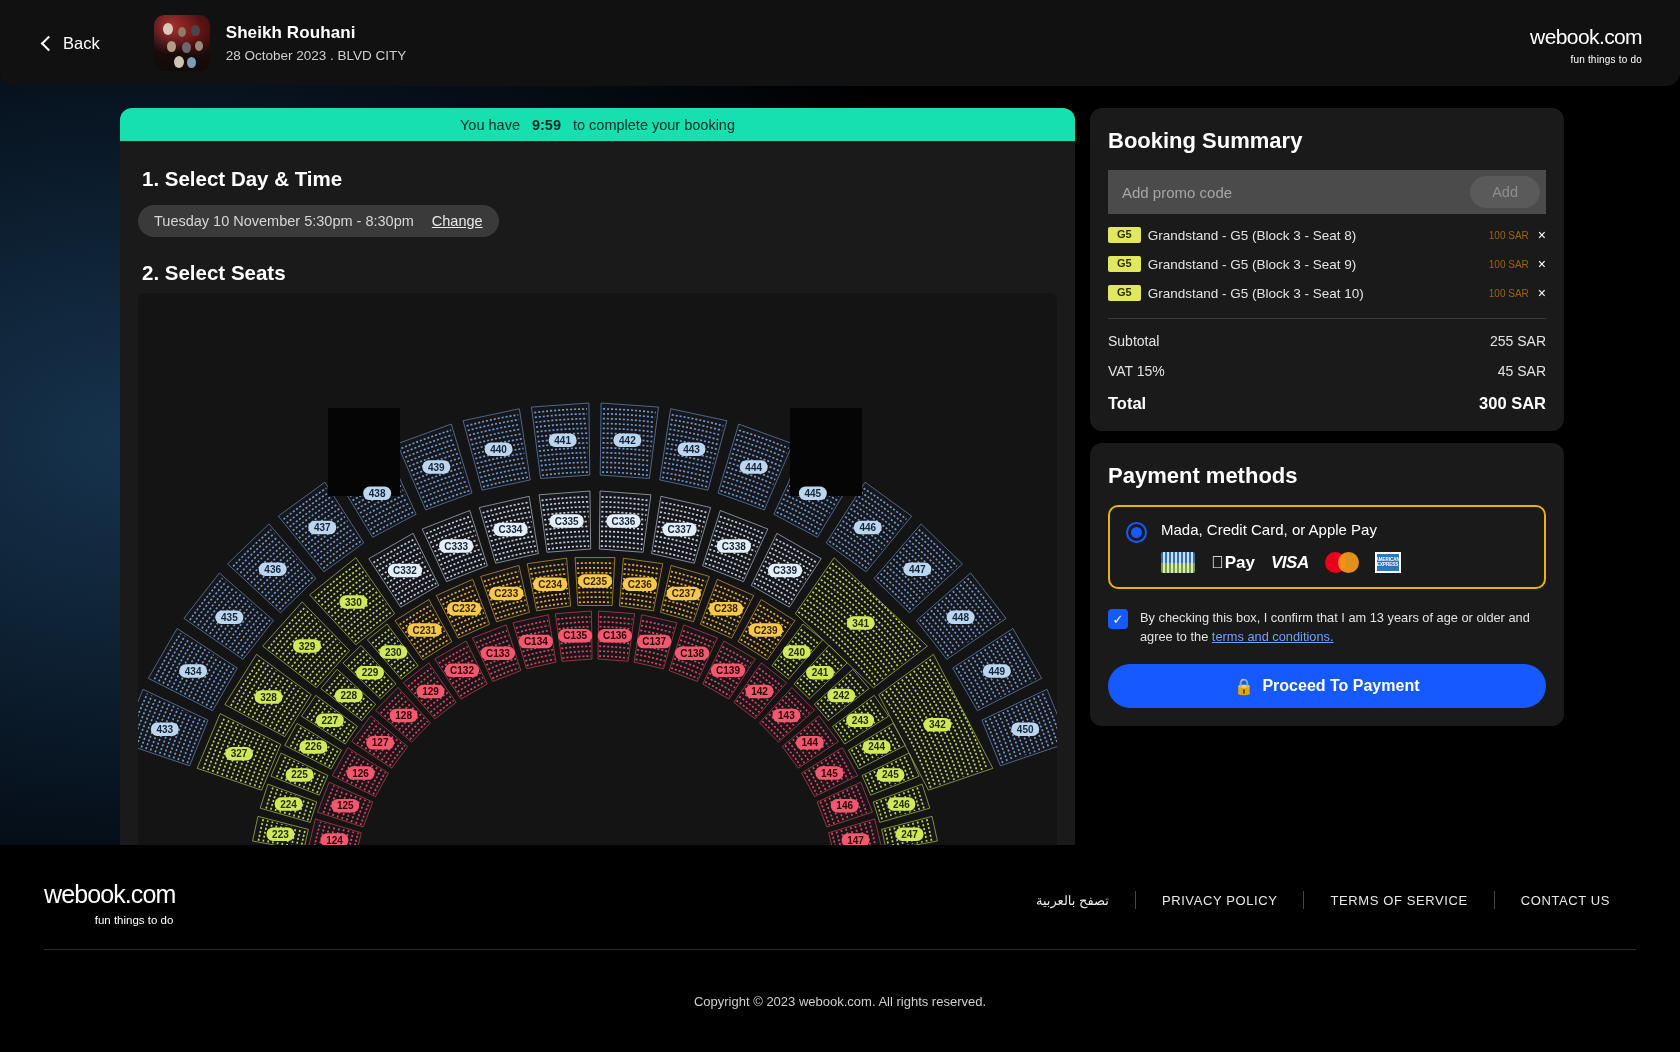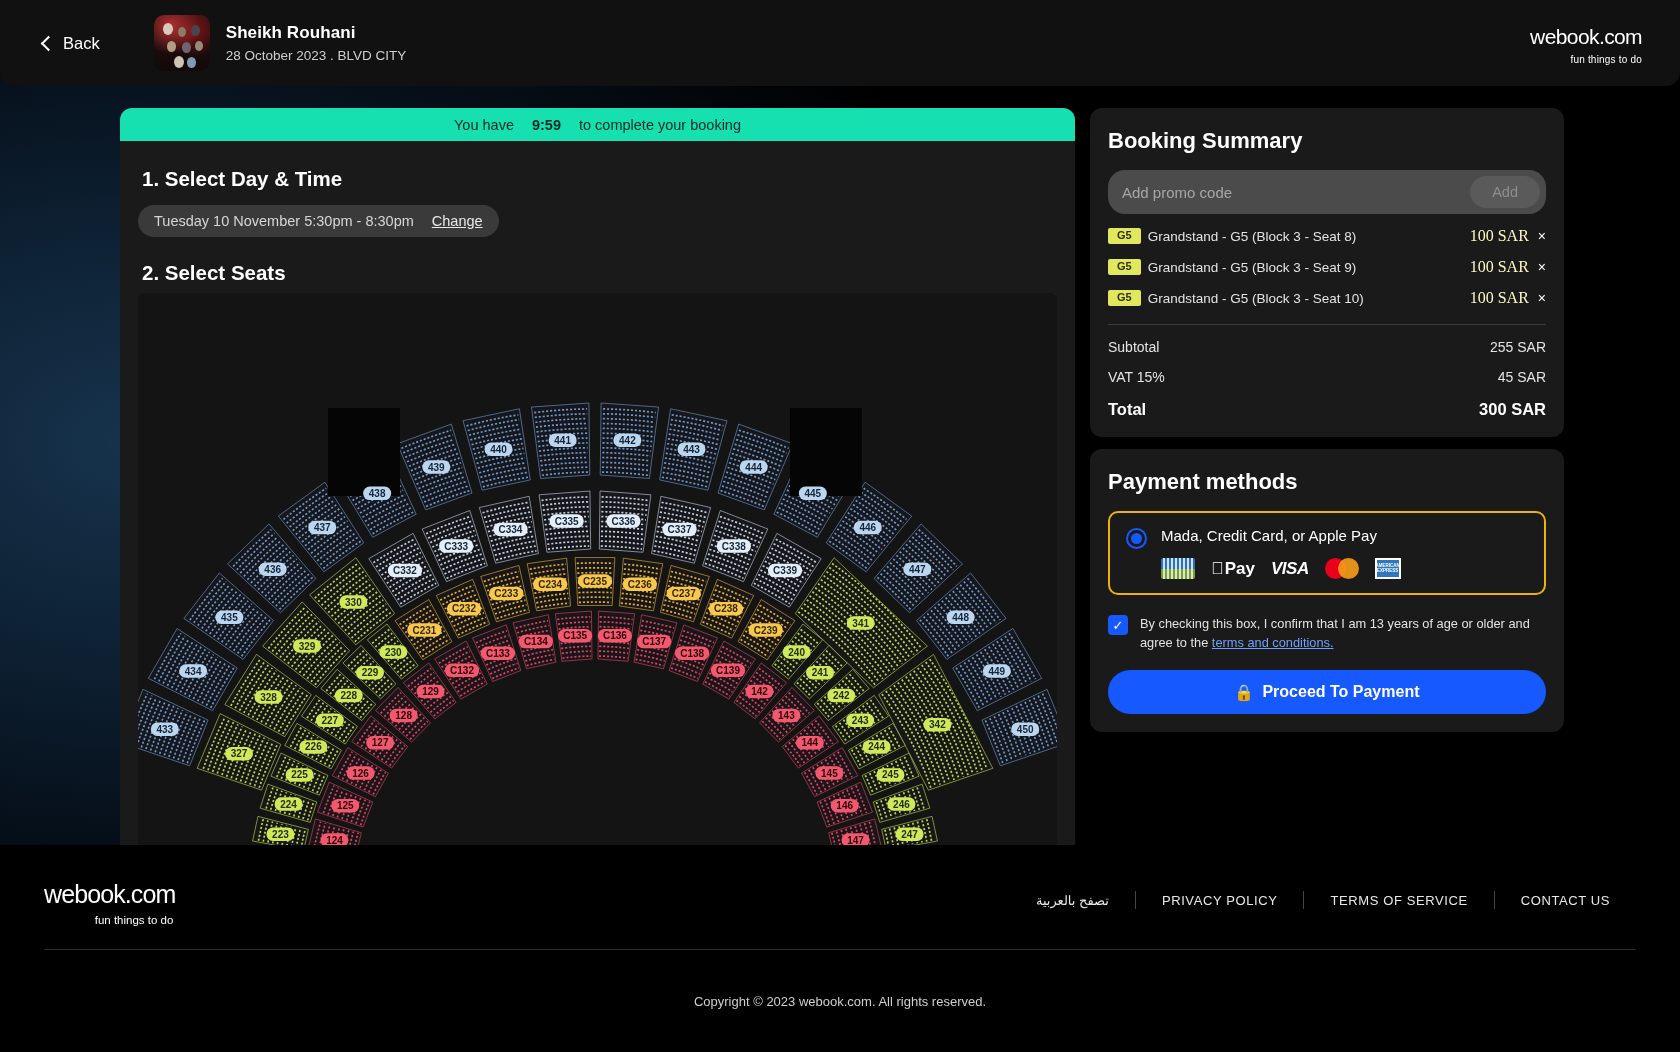--- a/index.html
+++ b/index.html
@@ -65,21 +65,21 @@
 
   .left-card {
     position: absolute; left: 120px; top: 22px; width: 955px; height: 761px;
     background: #1a1a1a; border-radius: 12px; overflow: hidden;
   }
   .timer-bar {
     height: 33px; background: #16e0b0; color: #052b22;
     display: flex; align-items: center; justify-content: center;
     font-size: 14.5px;
   }
-  .timer-bar b { font-weight: 700; margin: 0 18px; text-align: right; }
+  .timer-bar b { font-weight: 700; margin: 0 12px; text-align: right; }
   .step-h { color: #fff; font-size: 20.5px; font-weight: 700; margin: 26px 0 0 22px; }
   .daypill {
     display: inline-flex; align-items: center; gap: 18px;
     background: #3a3a3a; border-radius: 16px; padding: 8px 16px;
     margin: 14px 0 0 18px; color: #d6d6d6; font-size: 14.5px;
   }
   .daypill .chg { color: #e8e8e8; text-decoration: underline; cursor: pointer; }
   .step2 { margin-top: 24px; }
   .map-wrap {
     position: absolute; left: 18px; top: 185px; width: 919px; height: 560px;
@@ -87,40 +87,40 @@
   }
 
   
   .right-col { position: absolute; left: 1090px; top: 22px; width: 474px; }
   .card { background: #1a1a1a; border-radius: 12px; padding: 20px 18px 18px 18px; }
   .card + .card { margin-top: 12px; }
   .card-h { color: #fff; font-size: 22px; font-weight: 700; margin-bottom: 16px; }
 
   .promo {
     display: flex; align-items: center; background: #4b4b4b;
-    border-radius: 17px; height: 44px; padding: 0 6px 0 14px;
+    border-radius: 0; height: 44px; padding: 0 6px 0 14px;
   }
   .promo input {
     flex: 1; background: transparent; border: 0; outline: none;
     color: #e6e6e6; font-size: 15px; font-family: inherit;
   }
   .promo input::placeholder { color: #a6a6a6; }
   .promo .addbtn {
     background: #5a5a5a; color: #8e8e8e; border: 0; border-radius: 18px;
     height: 32px; padding: 0 22px; font-size: 14.5px; font-family: inherit; cursor: pointer;
   }
 
   .seat-row {
     display: flex; align-items: center; margin-top: 13px; font-size: 13.5px; color: #e3e3e3;
   }
   .seat-tag {
     background: #e2e85e; color: #2d3000; font-size: 11px; font-weight: 700;
     border-radius: 2px; padding: 1px 9px; margin-right: 7px; line-height: 1.25;
   }
-  .seat-price { margin-left: auto; color: #fef9c3; font-size: 16px; font-family: Liberation Serif, serif; }
+  .seat-price { margin-left: auto; color: #a16207; font-size: 10px; }
   .seat-x { margin-left: 9px; color: #fff; font-size: 14px; cursor: pointer; }
 
   .divider { height: 1px; background: #3a3a3a; margin: 17px 0 0 0; }
   .tot-row { display: flex; margin-top: 14px; font-size: 14px; color: #e3e3e3; }
   .tot-row .v { margin-left: auto; }
   .tot-row.grand { font-weight: 700; font-size: 16.5px; color: #fff; margin-top: 15px; }
 
   .pm-opt {
     border-radius: 10px; padding: 14px 16px; display: flex; align-items: flex-start; gap: 14px;
     cursor: pointer;

